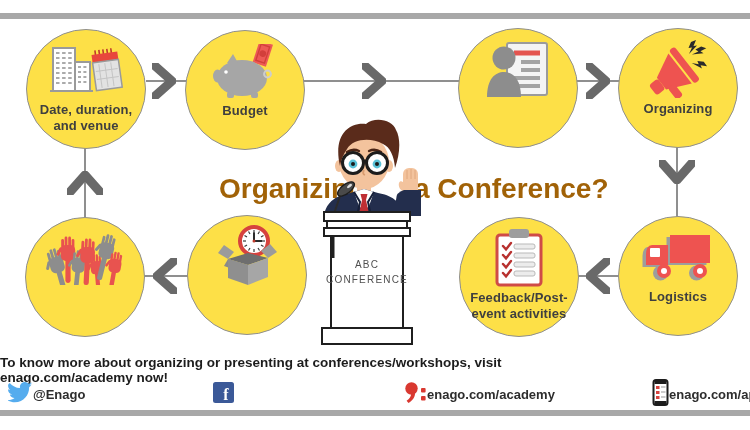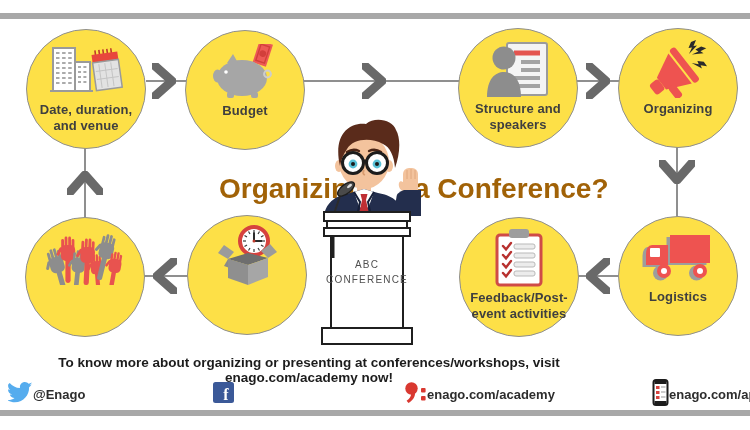--- a/index.html
+++ b/index.html
@@ -13,21 +13,21 @@
         border:1.6px solid #8f8f8f;background:#fde047;box-sizing:border-box;
         display:flex;flex-direction:column;align-items:center;z-index:2;}
   .icon-wrap{height:50px;margin-top:15px;display:flex;align-items:center;justify-content:center;}
   .node-label{margin-top:7px;font-size:13px;line-height:15.5px;font-weight:bold;
               color:#3f3f3f;text-align:center;white-space:pre-line;letter-spacing:.1px;}
   .chev{position:absolute;z-index:3;}
   .title{position:absolute;top:173px;font-size:28px;font-weight:bold;color:#a16207;z-index:2;}
   #title-left{left:219px;}
   #title-right{left:414px;}
   #speaker{position:absolute;left:300px;top:118px;z-index:4;}
-  .tagline{position:absolute;top:355px;left:0;width:618px;text-align:center;
+  .tagline{position:absolute;top:355px;left:0;width:618px;
            font-size:13.5px;font-weight:bold;color:#1c1c1c;z-index:2;}
   .footer-item{position:absolute;top:381px;height:26px;display:flex;align-items:center;
                gap:0;font-size:13px;font-weight:bold;color:#2d2d2d;z-index:2;}
   #f-item-0{left:8px;}
   #f-item-1{left:213px;}
   #f-item-2{left:404px;}
   #f-item-3{left:652px;}
 </style>
 </head>
 <body>
@@ -138,22 +138,20 @@
       <g stroke="#a3a3a3" stroke-width="4">
         <line x1="34" y1="21" x2="53" y2="21"></line>
         <line x1="34" y1="29" x2="53" y2="29"></line>
         <line x1="27" y1="37" x2="53" y2="37"></line>
         <line x1="27" y1="45" x2="53" y2="45"></line>
       </g>
       <circle cx="17" cy="17" r="11.5" fill="#8d8d8d"></circle>
       <path d="M0,56 C0,38 8,31 17,31 C26,31 34,38 34,56 Z" fill="#8d8d8d"></path>
     </svg>
   </div>
-  <div class="node-label">Structure and
-speakers</div>
 </div>
 
 <div class="node" style="left:618px;top:28px">
   <div class="icon-wrap">
     <svg width="62" height="58" viewBox="0 0 62 58">
       <g transform="rotate(-38 26 34)" fill="#ee5350">
         <rect x="0" y="28" width="11" height="13" rx="3"></rect>
         <polygon points="11,27 35,15 35,53 11,42"></polygon>
         <rect x="37" y="13" width="7" height="42" rx="3"></rect>
         <rect x="13" y="42" width="8" height="15" rx="3"></rect>

